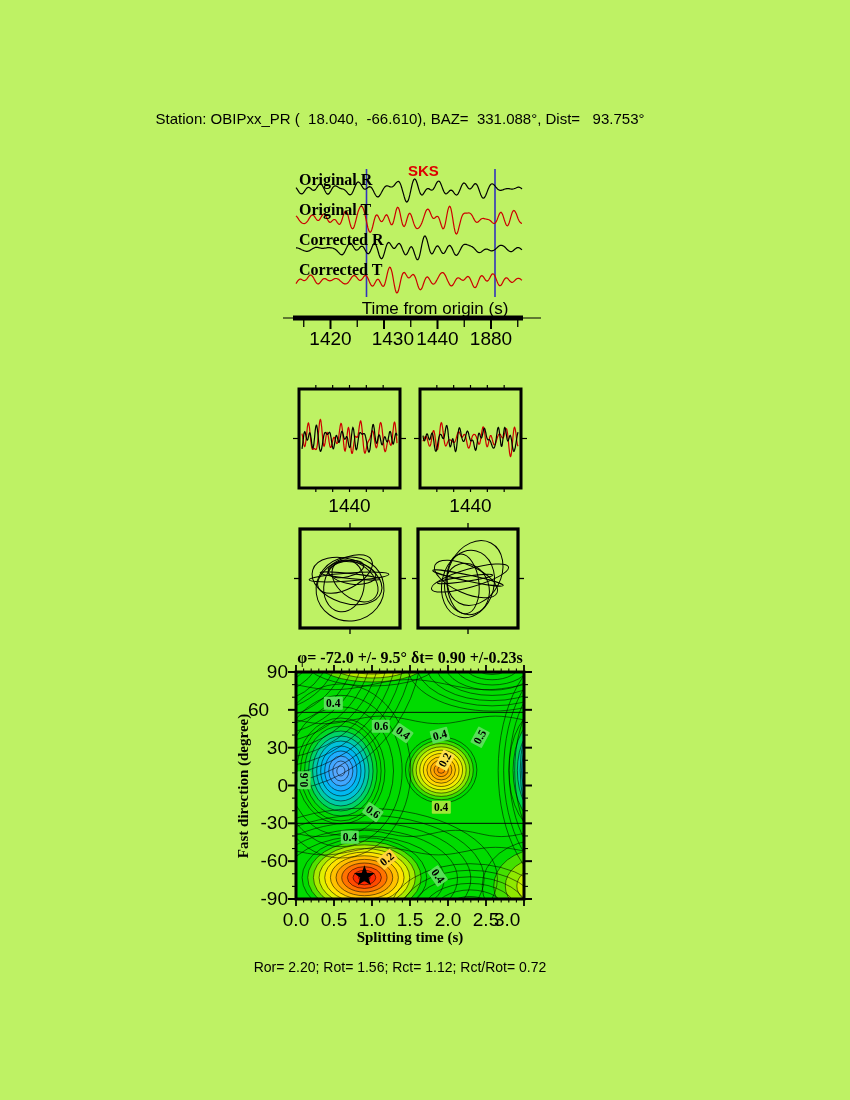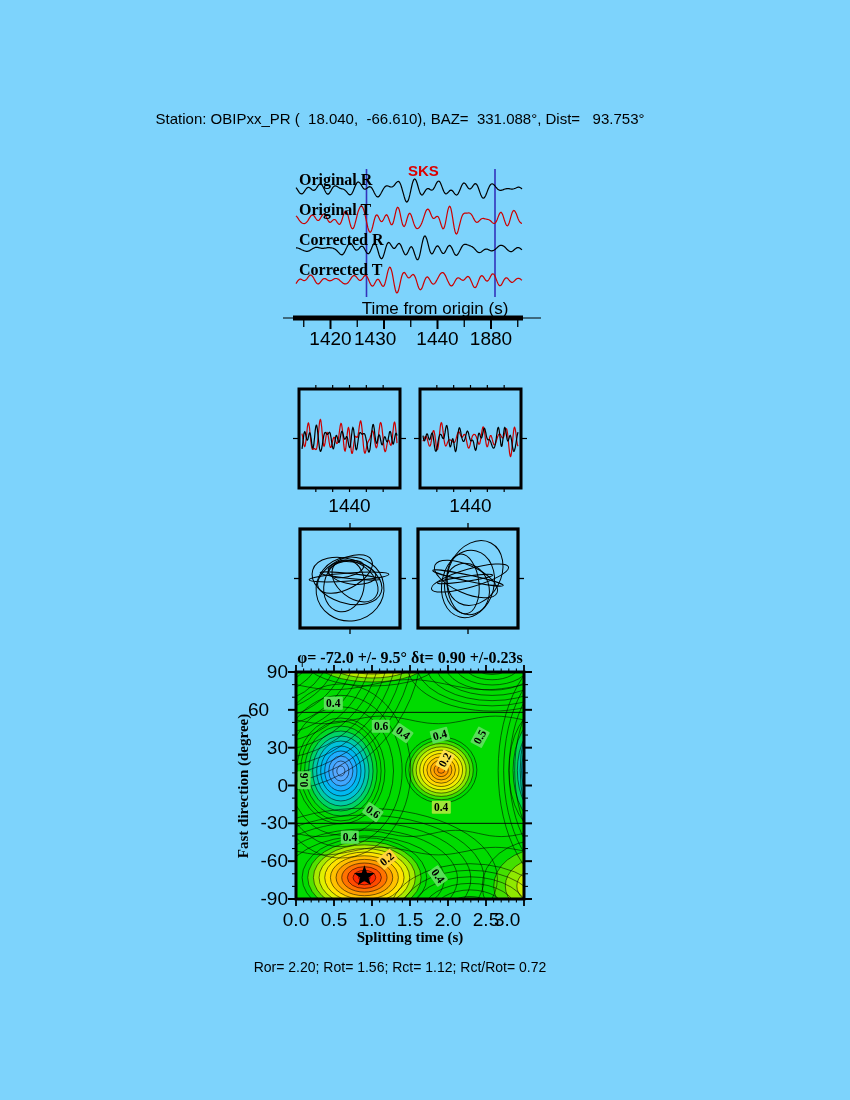--- a/index.html
+++ b/index.html
@@ -1,16 +1,16 @@
 <!DOCTYPE html>
 <html><head>
 <meta charset="utf-8">
 <style>
   html,body{margin:0;padding:0;background:#fff;}
-  .page{position:relative;width:850px;height:1100px;background:#7dd3fc;overflow:hidden;
+  .page{position:relative;width:850px;height:1100px;background:#bef264;overflow:hidden;
         font-family:"Liberation Sans",sans-serif;color:#000;}
   .abs{position:absolute;}
   .pre{white-space:pre;}
   .hdr{left:0;width:800px;text-align:center;font-size:15px;}
   .sks{font-weight:bold;font-size:15px;color:#dd0000;}
   .trlabel{font-family:"Liberation Serif",serif;font-weight:bold;font-size:16px;line-height:1;}
   .taxislabel{font-size:17px;text-align:center;}
   .tick19{font-size:19px;line-height:1.15;}
   .ctitle{font-family:"Liberation Serif",serif;font-weight:bold;font-size:16px;text-align:center;}
   .axlserif{font-family:"Liberation Serif",serif;font-weight:bold;font-size:15px;}
@@ -340,21 +340,21 @@
   <div class="abs trlabel" style="left:299px;top:232px">Corrected R</div>
   <div class="abs trlabel" style="left:299px;top:262px">Corrected T</div>
   <div class="abs taxislabel" style="left:330px;top:299px;width:210px">Time from origin (s)</div>
 
   <div class="abs ctitle" style="left:282px;top:649px;width:256px">φ= -72.0 +/- 9.5° δt= 0.90 +/-0.23s</div>
   <div class="abs axlserif" style="left:243px;top:786px;transform:translate(-50%,-50%) rotate(-90deg);white-space:nowrap">Fast direction (degree)</div>
   <div class="abs axlserif" style="left:296px;top:929px;width:228px;text-align:center">Splitting time (s)</div>
 
   <div class="abs footer" style="top:959px">Ror= 2.20; Rot= 1.56; Rct= 1.12; Rct/Rot= 0.72</div>
 <div class="abs tick19" style="left:300.5px;top:328px;width:60px;text-align:center">1420</div>
-    <div class="abs tick19" style="left:354px;top:328px;width:60px;text-align:left">1430</div>
+    <div class="abs tick19" style="left:354px;top:328px;width:60px;text-align:right">1430</div>
     <div class="abs tick19" style="left:407.5px;top:328px;width:60px;text-align:center">1440</div>
     <div class="abs tick19" style="left:461px;top:328px;width:60px;text-align:center">1880</div>
     <div class="abs tick19" style="left:309.5px;top:495px;width:80px;text-align:center">1440</div>
     <div class="abs tick19" style="left:430.5px;top:495px;width:80px;text-align:center">1440</div>
     <div class="abs tick19" style="left:266px;top:909px;width:60px;text-align:center">0.0</div>
     <div class="abs tick19" style="left:304px;top:909px;width:60px;text-align:center">0.5</div>
     <div class="abs tick19" style="left:342px;top:909px;width:60px;text-align:center">1.0</div>
     <div class="abs tick19" style="left:380px;top:909px;width:60px;text-align:center">1.5</div>
     <div class="abs tick19" style="left:418px;top:909px;width:60px;text-align:center">2.0</div>
     <div class="abs tick19" style="left:456px;top:909px;width:60px;text-align:center">2.5</div>

